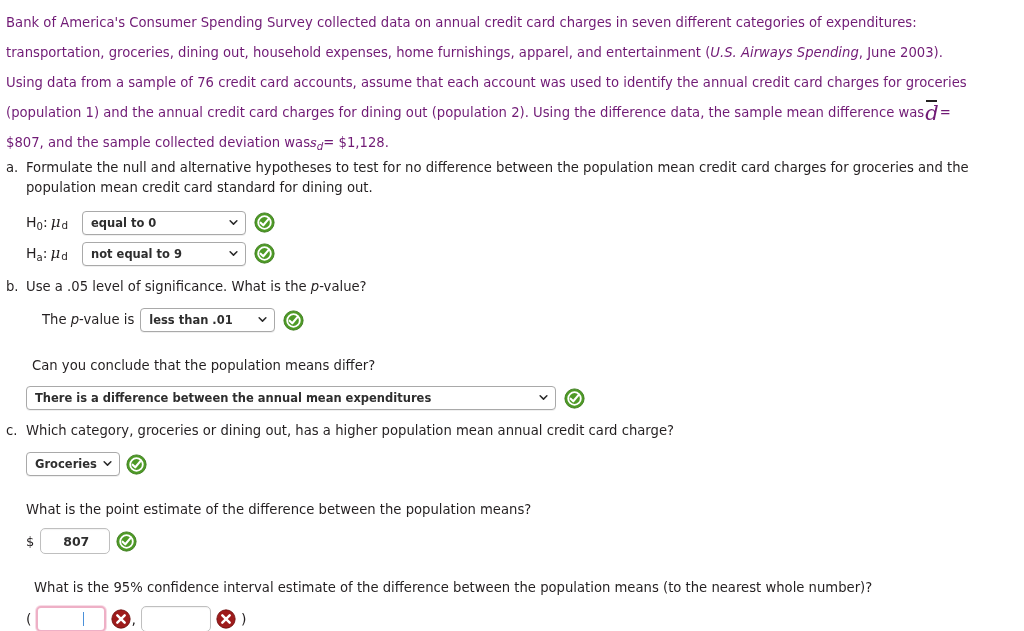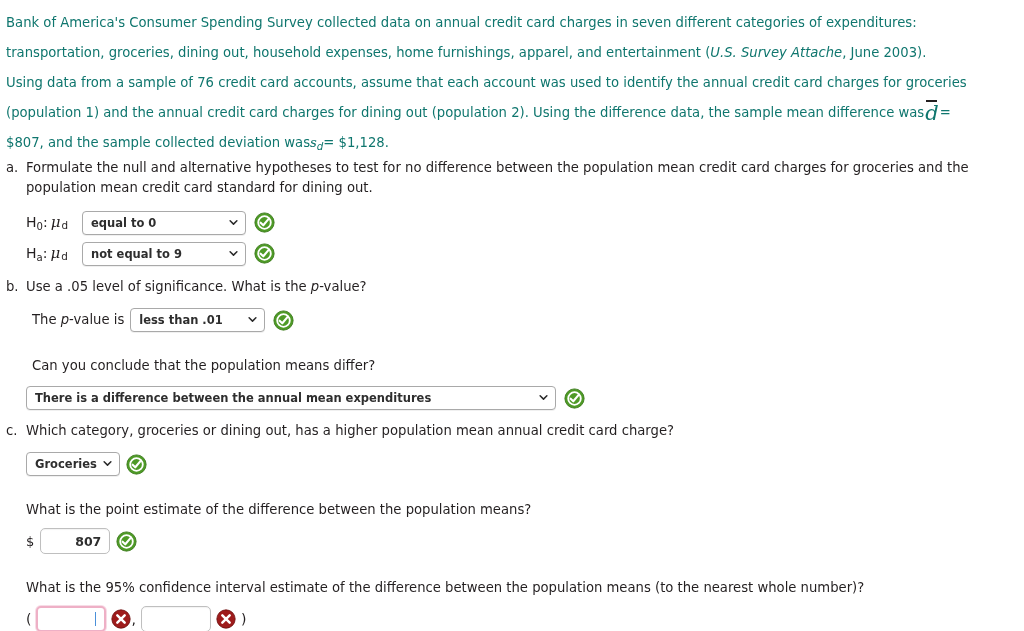--- a/index.html
+++ b/index.html
@@ -24,21 +24,21 @@
   }
 
   
   .intro {
     position: absolute;
     left: 6px;
     top: 8px;
     width: 1016px;
     line-height: 30px;
     font-size: 13.2px;
-    color: #0f766e;
+    color: #701a75;
   }
   .intro .ln { display: block; white-space: nowrap; }
   .ital { font-style: italic; }
   .sub  { font-size: 0.78em; vertical-align: -0.28em; font-style: italic; }
   .mathvar { font-family: "DejaVu Serif", "Liberation Serif", serif; font-style: italic; }
 
   .dbar {
     display: inline-block;
     position: relative;
     font-family: "DejaVu Serif", "Liberation Serif", serif;
@@ -132,21 +132,21 @@
     height: 26px;
     width: 70px;
     background: #ffffff;
     border: 1px solid #bfbfbf;
     border-radius: 5px;
     box-shadow: inset 0 1px 1px rgba(0,0,0,0.05);
     font-family: "DejaVu Sans", "Liberation Sans", sans-serif;
     font-size: 12.5px;
     font-weight: bold;
     color: #2e2e2e;
-    padding: 0 8px;
+    padding: 0 20px;
   }
   .txtbox.empty { }
   .txtbox.focused {
     border: 2px solid #eeb0c6;
     box-shadow: 0 0 0 1px #f7dce6;
     position: relative;
   }
   .txtbox.focused .caret-bar {
     display: block;
     width: 1.5px;
@@ -175,21 +175,21 @@
   .gap5 { margin-left: 5px; }
   .paren { font-size: 14px; }
 </style>
 </head>
 <body>
 
 <div class="page">
 
   <div class="intro">
     <span class="ln">Bank of America's Consumer Spending Survey collected data on annual credit card charges in seven different categories of expenditures:</span>
-    <span class="ln"><span>transportation, groceries, dining out, household expenses, home furnishings, apparel, and entertainment (</span><span class="ital">U.S. Survey Attache</span><span>, June 2003).</span></span>
+    <span class="ln"><span>transportation, groceries, dining out, household expenses, home furnishings, apparel, and entertainment (</span><span class="ital">U.S. Airways Spending</span><span>, June 2003).</span></span>
     <span class="ln">Using data from a sample of 76 credit card accounts, assume that each account was used to identify the annual credit card charges for groceries</span>
     <span class="ln"><span>(population 1) and the annual credit card charges for dining out (population 2). Using the difference data, the sample mean difference was</span><span class="dbar">d</span><span>=</span></span>
     <span class="ln"><span>$807, and the sample collected deviation was</span><span class="mathvar">s</span><span class="sub">d</span><span>= $1,128.</span></span>
   </div>
 
   <div class="qa">
     <div class="qa-line">
       <span class="qlabel">a.</span>
       <span class="qtext">
         <span>Formulate the null and alternative hypotheses to test for no difference between the population mean credit card charges for groceries and the</span>
@@ -242,21 +242,21 @@
 
   <div class="qb">
     <div class="qa-line">
       <span class="qlabel">b.</span>
       <span class="qtext"><span>Use a .05 level of significance. What is the </span><span class="ital">p</span><span>-value?</span></span>
     </div>
 
     <div style="height:11px"></div>
 
     <div class="row-inline indent-wrap" style="margin-left:26px;">
-      <span class="qtext" style="white-space:nowrap;"><span>The </span><span class="ital">p</span><span>-value is</span></span>
+      <span class="qtext" style="white-space:nowrap;margin-left:10px;"><span>The </span><span class="ital">p</span><span>-value is</span></span>
       <span class="sel sel-w165 gap6">
         <span>less than .01</span>
         <span class="caret">
           <svg viewBox="0 0 12 12">
               <path d="M1.5 3.7 L6 8.2 L10.5 3.7" fill="none" stroke="#2a2a2a" stroke-width="2" stroke-linecap="round" stroke-linejoin="round"></path>
             </svg>
         </span>
       </span>
       <span class="ico gap8">
         <svg viewBox="0 0 24 24">
@@ -337,21 +337,21 @@
           <circle cx="12" cy="12" r="11" fill="#4e9a26"></circle>
           <circle cx="12" cy="12" r="11" fill="none" stroke="#3c7a1d" stroke-width="1"></circle>
           <circle cx="12" cy="12" r="7.2" fill="none" stroke="#ffffff" stroke-width="2.1"></circle>
           <path d="M7.6 12.2 L10.6 15.2 L17 7.6" fill="none" stroke="#ffffff" stroke-width="2.4" stroke-linecap="round" stroke-linejoin="round"></path>
         </svg>
       </span>
     </div>
 
     <div style="height:24px"></div>
 
-    <div class="qtext" style="margin-left:20px;">What is the 95% confidence interval estimate of the difference between the population means (to the nearest whole number)?</div>
+    <div class="qtext" style="margin-left:28px;">What is the 95% confidence interval estimate of the difference between the population means (to the nearest whole number)?</div>
 
     <div style="height:8px"></div>
 
     <div class="row-inline" style="margin-left:20px;">
       <span class="paren">(</span>
       <span class="txtbox empty focused gap5" style="justify-content:flex-end;">
         <span></span>
         <span class="caret-bar"></span>
       </span>
       <span class="ico ico-x gap5">

